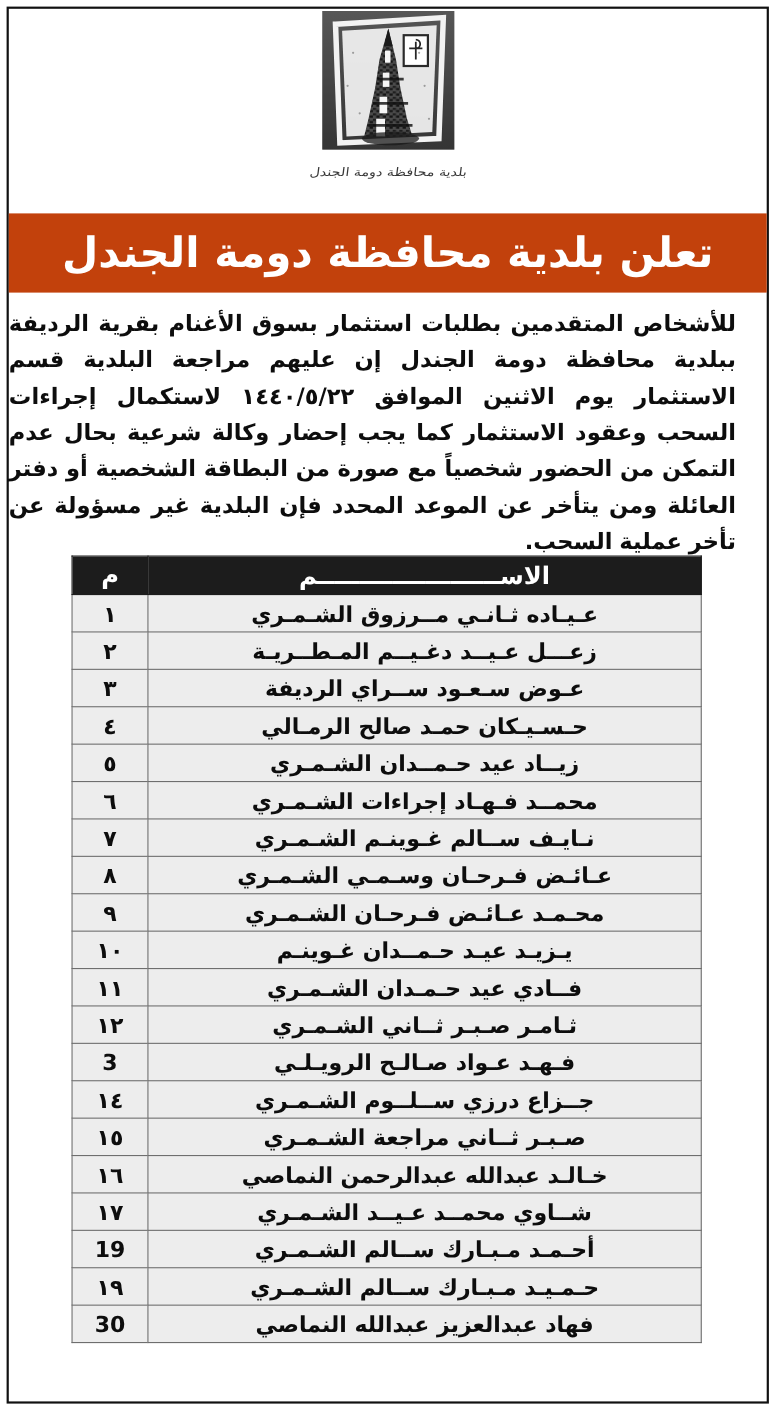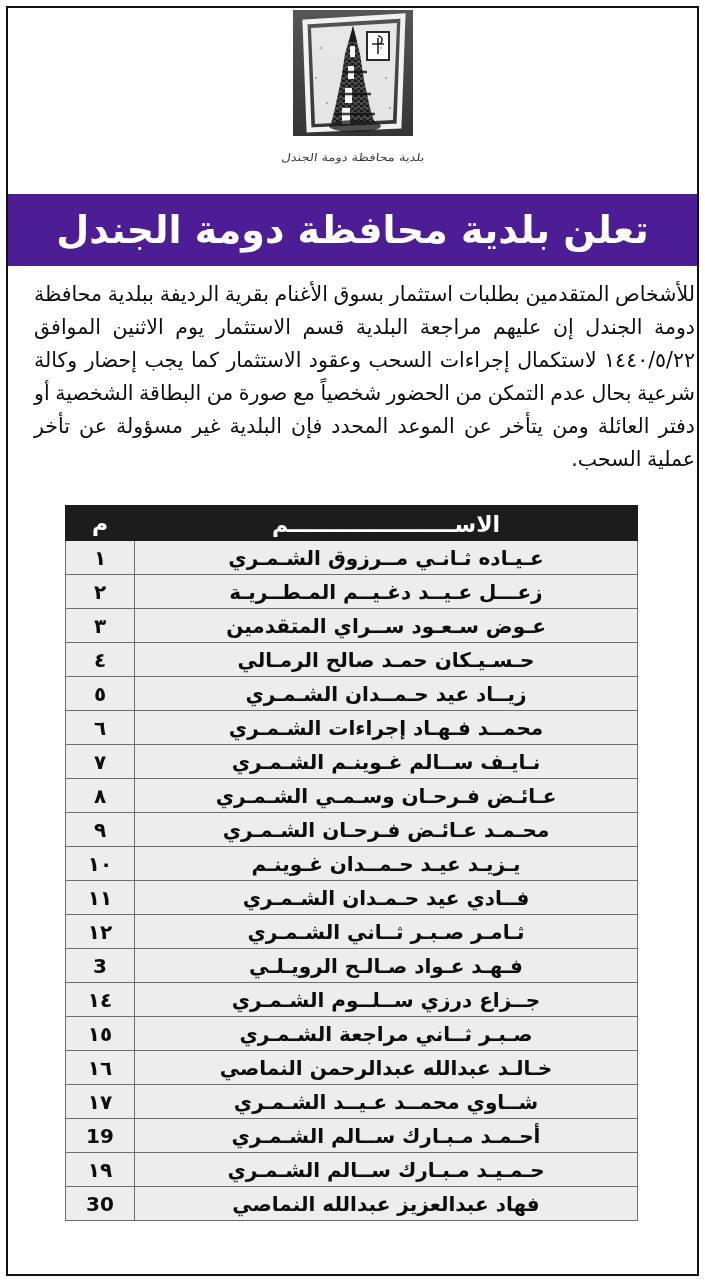--- a/index.html
+++ b/index.html
@@ -63,47 +63,47 @@
     white-space: nowrap;
   }
 
   
   .headline-banner {
     position: absolute;
     left: 8px;
     top: 194px;
     width: 689px;
     height: 72px;
-    background: #4c1d95;
+    background: #c2410c;
     display: flex;
     align-items: center;
     justify-content: center;
   }
   .headline-text {
     color: #ffffff;
     font-size: 38px;
     font-weight: bold;
     line-height: 1;
     letter-spacing: 0px;
     white-space: nowrap;
     font-family: "DejaVu Sans", "Liberation Sans", sans-serif;
   }
 
   
   .body-text {
     position: absolute;
-    right: 10px;
+    right: 36px;
     left: 22px;
     top: 278px;
     width: 661px;
     text-align: justify;
     text-align-last: right;
     direction: rtl;
     font-size: 20.5px;
-    font-weight: normal;
+    font-weight: bold;
     line-height: 33px;
     color: #0d0d0d;
     font-family: "DejaVu Sans", "Liberation Sans", sans-serif;
     word-spacing: -1px;
   }
 
   
   .names-table-wrap {
     position: absolute;
     left: 68px;
@@ -228,21 +228,21 @@
       <tbody>
           <tr>
             <td class="col-name">عـيـاده ثـانـي مــرزوق الشـمـري</td>
             <td class="col-num">١</td>
           </tr>
           <tr>
             <td class="col-name">زعـــل عـيــد دغـيــم المـطــريـة</td>
             <td class="col-num">٢</td>
           </tr>
           <tr>
-            <td class="col-name">عـوض سـعـود ســراي المتقدمين</td>
+            <td class="col-name">عـوض سـعـود ســراي الرديفة</td>
             <td class="col-num">٣</td>
           </tr>
           <tr>
             <td class="col-name">حـسـيـكان حمـد صالح الرمـالي</td>
             <td class="col-num">٤</td>
           </tr>
           <tr>
             <td class="col-name">زيــاد عيد حـمــدان الشـمـري</td>
             <td class="col-num">٥</td>
           </tr>

